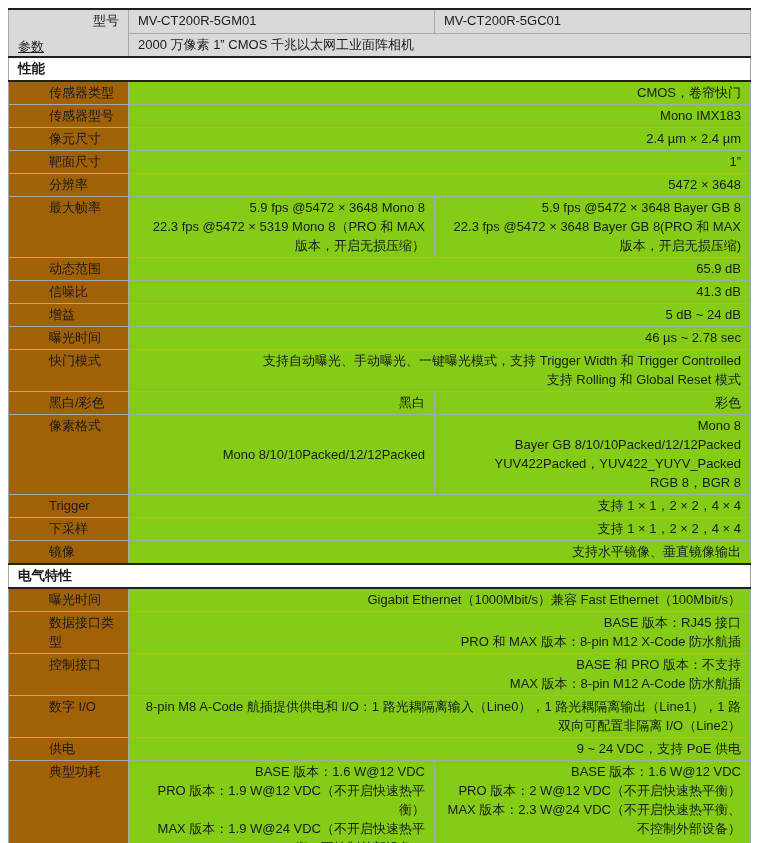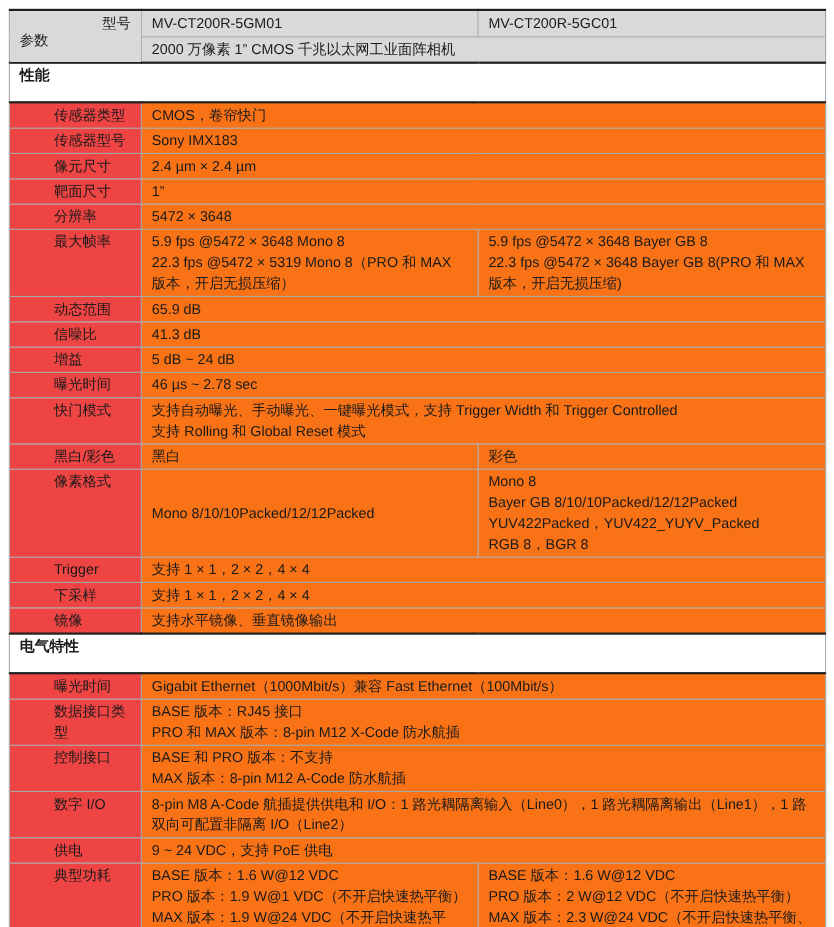--- a/index.html
+++ b/index.html
@@ -17,30 +17,30 @@
   tr.hdr td{background:#d9d9d9;}
   td.corner{position:relative;padding:0;height:46px;
      background:
        linear-gradient(to bottom right,
          rgba(0,0,0,0) calc(50% - 0.7px),
          #9a9a9a calc(50% - 0.7px),
          #9a9a9a calc(50% + 0.7px),
          rgba(0,0,0,0) calc(50% + 0.7px)),
        #d9d9d9;}
   td.corner .c-top{position:absolute;top:1px;right:9px;}
-  td.corner .c-bot{position:absolute;bottom:10px;left:9px;}
+  td.corner .c-bot{position:absolute;bottom:0;left:9px;text-decoration:underline;}
   
   tr.sec td{background:#ffffff;font-weight:bold;font-size:13.5px;
      border-top:2px solid #1f1f1f;border-bottom:2px solid #1f1f1f;
      border-left:1px solid #a8a8a8;border-right:1px solid #a8a8a8;
-     padding:1px 9px 14px;}
+     padding:1px 9px 2px;}
   table.spec{border-top:2px solid #1f1f1f;}
   
-  td.lbl{background:#ef4444;vertical-align:top;padding-top:1px;padding-left:40px;}
-  td.val{background:#f97316;}
+  td.lbl{background:#a16207;vertical-align:top;padding-top:1px;padding-left:40px;}
+  td.val{background:#84cc16;text-align:right;}
   td.top{vertical-align:top;margin-top:44px;}
   td.mid{vertical-align:middle;}
   .ln{display:block;}
 </style>
 </head>
 <body>
 
 <div class="page">
 <table class="spec">
 <colgroup>
@@ -65,21 +65,21 @@
   <tr class="sec">
     <td colspan="3">性能</td>
   </tr>
 
   <tr>
     <td class="lbl">传感器类型</td>
     <td class="val" colspan="2">CMOS，卷帘快门</td>
   </tr>
   <tr>
     <td class="lbl">传感器型号</td>
-    <td class="val" colspan="2">Sony IMX183</td>
+    <td class="val" colspan="2">Mono IMX183</td>
   </tr>
   <tr>
     <td class="lbl">像元尺寸</td>
     <td class="val" colspan="2">2.4 µm × 2.4 µm</td>
   </tr>
   <tr>
     <td class="lbl">靶面尺寸</td>
     <td class="val" colspan="2">1”</td>
   </tr>
   <tr>
@@ -177,21 +177,21 @@
     </td>
   </tr>
   <tr>
     <td class="lbl">供电</td>
     <td class="val" colspan="2">9 ~ 24 VDC，支持 PoE 供电</td>
   </tr>
   <tr>
     <td class="lbl">典型功耗</td>
     <td class="val top">
       <span class="ln">BASE 版本：1.6 W@12 VDC</span>
-      <span class="ln">PRO 版本：1.9 W@1 VDC（不开启快速热平衡）</span>
+      <span class="ln">PRO 版本：1.9 W@12 VDC（不开启快速热平衡）</span>
       <span class="ln">MAX 版本：1.9 W@24 VDC（不开启快速热平衡、不控制外部设备）</span>
     </td>
     <td class="val top">
       <span class="ln">BASE 版本：1.6 W@12 VDC</span>
       <span class="ln">PRO 版本：2 W@12 VDC（不开启快速热平衡）</span>
       <span class="ln">MAX 版本：2.3 W@24 VDC（不开启快速热平衡、不控制外部设备）</span>
     </td>
   </tr>
 </tbody>
 </table>

